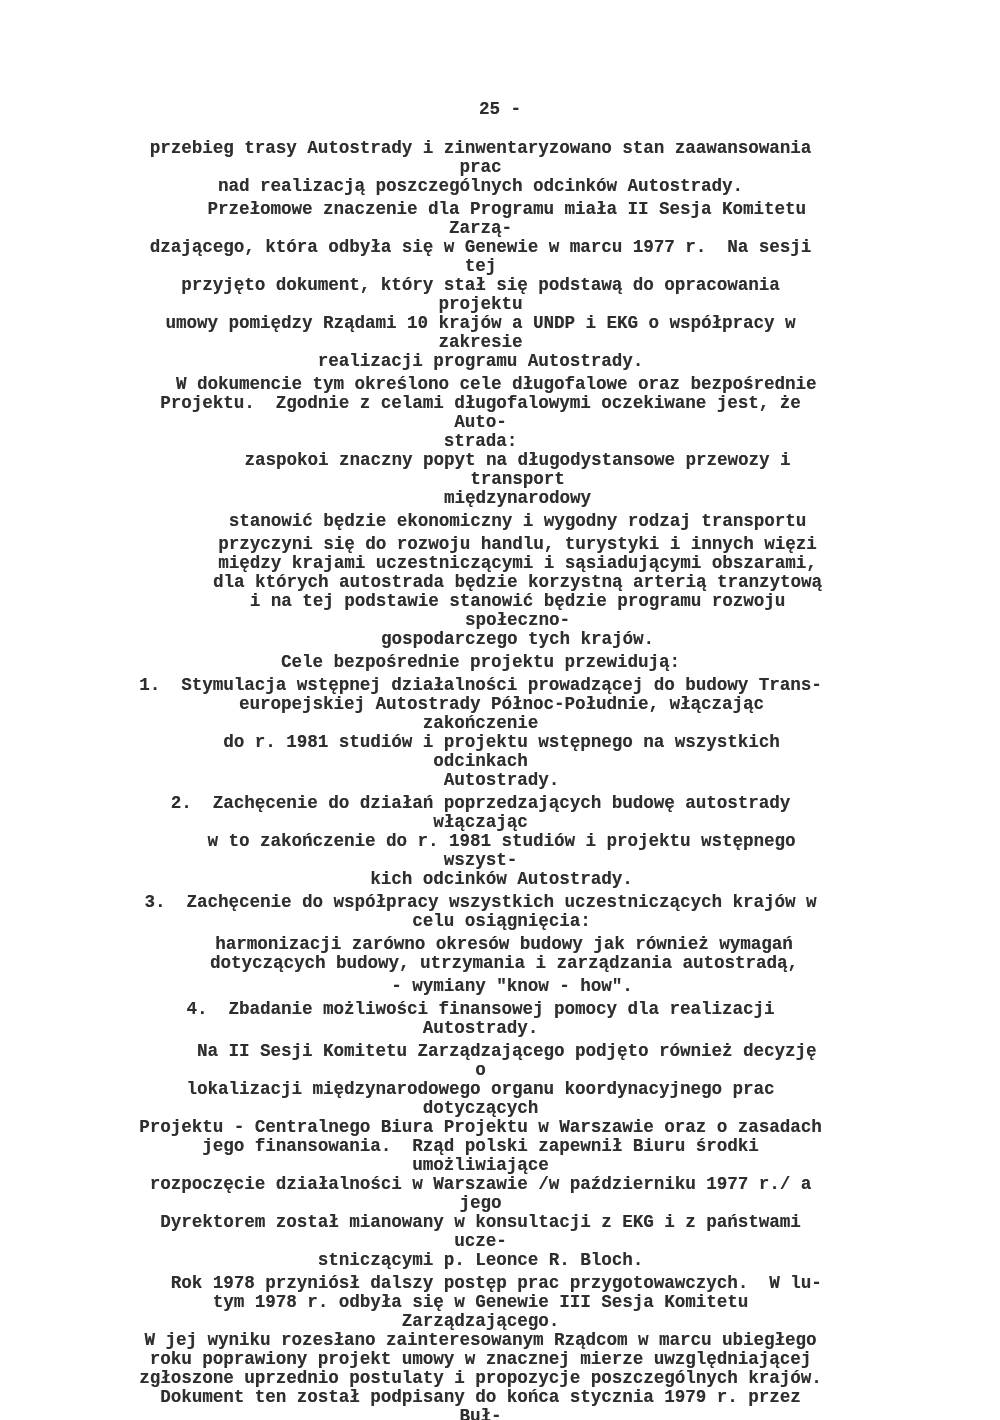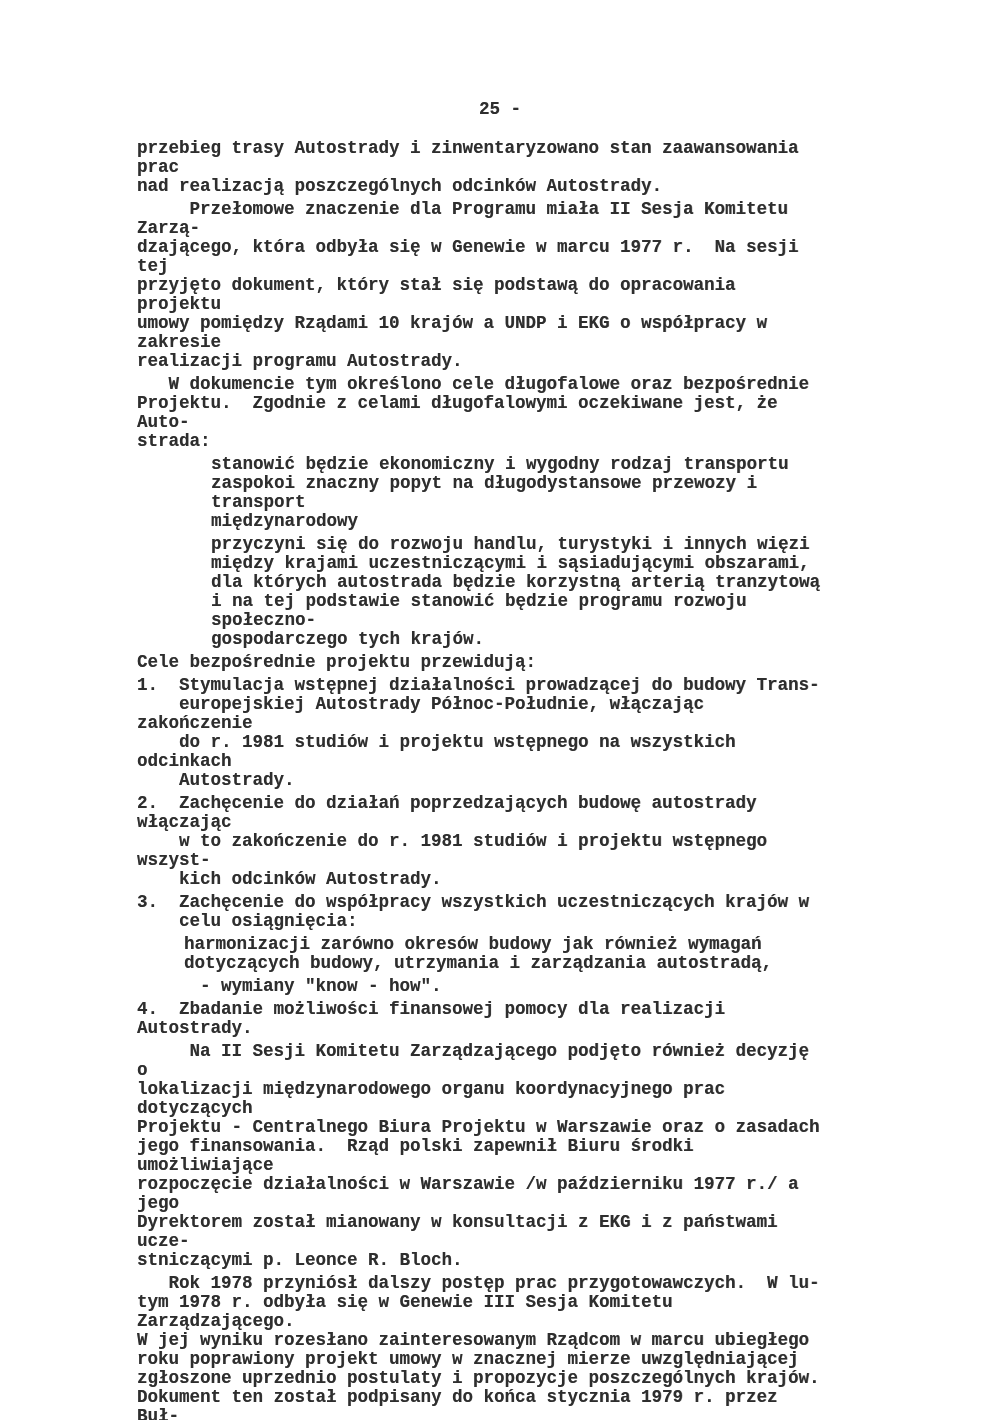--- a/index.html
+++ b/index.html
@@ -21,20 +21,21 @@
     font-family: "Liberation Mono", "DejaVu Sans Mono", monospace;
     font-size: 17.5px;
     font-weight: bold;
     line-height: 19px;
     color: #2e2e2e;
     text-shadow: 0.3px 0.3px 0.4px rgba(20,20,20,0.45);
   }
   .block {
     white-space: pre-wrap;
     margin: 4px 0 0 0;
+    text-align: center;
   }
   .page-number {
     width: 726px;
     text-align: center;
     margin: 0;
   }
   .intro { margin-top: 20px; }
   .heading {
     margin-top: 12px;
     white-space: normal;
@@ -64,24 +65,24 @@
   <div class="block">     Przełomowe znaczenie dla Programu miała II Sesja Komitetu Zarzą-
 dzającego, która odbyła się w Genewie w marcu 1977 r.  Na sesji tej
 przyjęto dokument, który stał się podstawą do opracowania projektu
 umowy pomiędzy Rządami 10 krajów a UNDP i EKG o współpracy w zakresie
 realizacji programu Autostrady.</div>
 
   <div class="block">   W dokumencie tym określono cele długofalowe oraz bezpośrednie
 Projektu.  Zgodnie z celami długofalowymi oczekiwane jest, że Auto-
 strada:</div>
 
-  <div class="block ind7">stanowić będzie ekonomiczny i wygodny rodzaj transportu</div>
-
   <div class="block ind7 attach">zaspokoi znaczny popyt na długodystansowe przewozy i transport
 międzynarodowy</div>
+
+  <div class="block ind7">stanowić będzie ekonomiczny i wygodny rodzaj transportu</div>
 
   <div class="block ind7">przyczyni się do rozwoju handlu, turystyki i innych więzi
 między krajami uczestniczącymi i sąsiadującymi obszarami,
 dla których autostrada będzie korzystną arterią tranzytową
 i na tej podstawie stanowić będzie programu rozwoju społeczno-
 gospodarczego tych krajów.</div>
 
   <div class="block">Cele bezpośrednie projektu przewidują:</div>
 
   <div class="block">1.  Stymulacja wstępnej działalności prowadzącej do budowy Trans-

